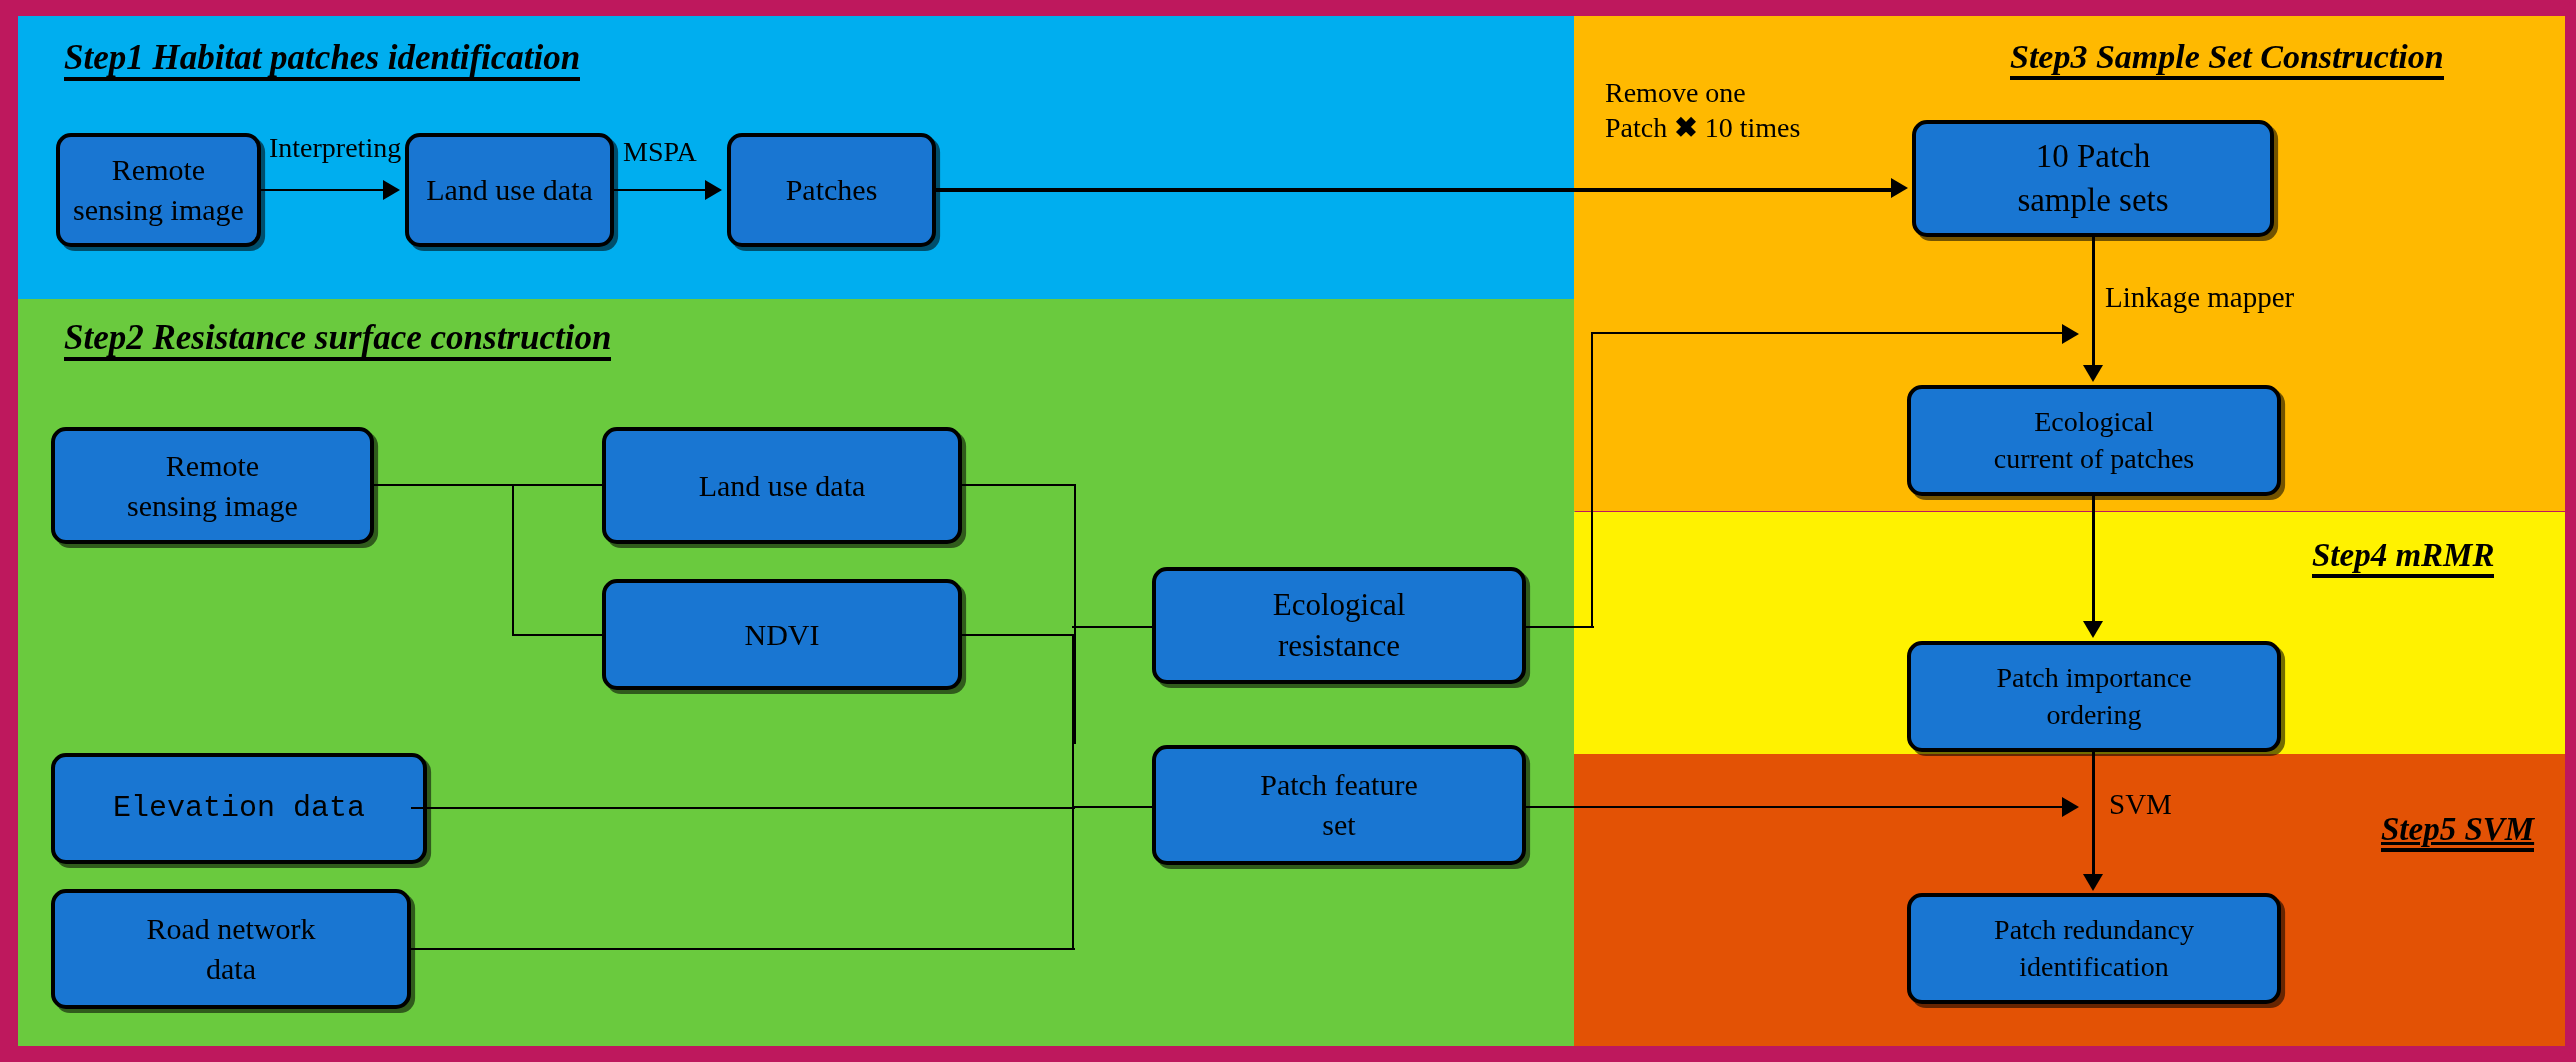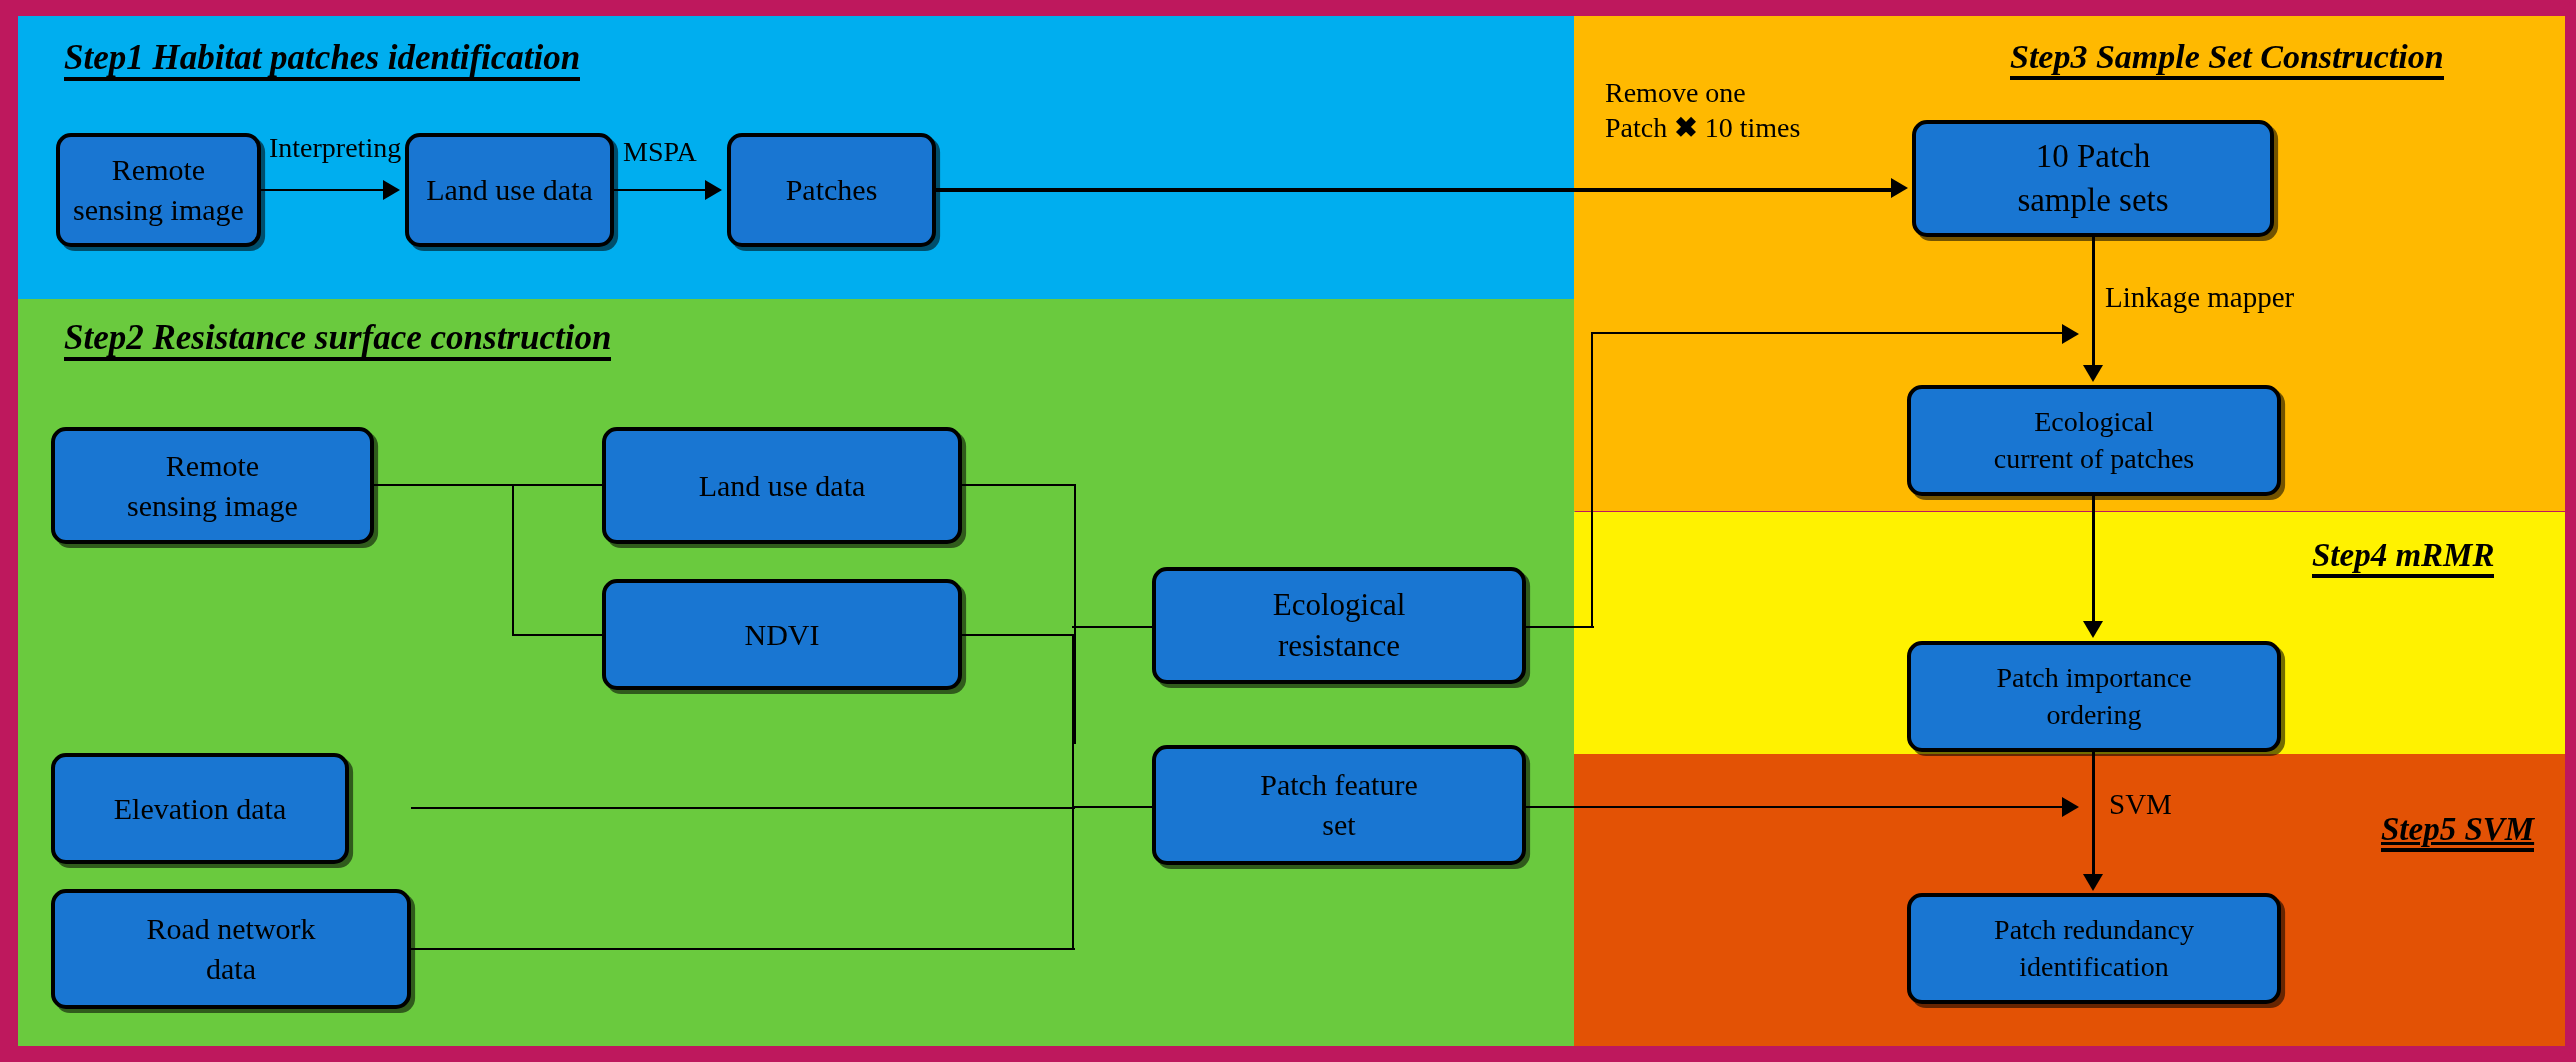--- a/index.html
+++ b/index.html
@@ -152,21 +152,21 @@
       <span>Land use data</span>
     </div>
   </div>
 
   <div class="node" style="left:602px; top:579px; width:360px; height:111px; font-size:30px;">
     <div>
       <span>NDVI</span>
     </div>
   </div>
 
-  <div class="node" style="left:51px; top:753px; width:298px; height:111px; font-size:30px;">
+  <div class="node" style="left:51px; top:753px; width:376px; height:111px; font-size:30px;font-family:Liberation Mono, monospace;">
     <div>
       <span>Elevation data</span>
     </div>
   </div>
 
   <div class="node" style="left:51px; top:889px; width:360px; height:120px; font-size:30px;">
     <div>
       <span>Road network</span>
       <span>data</span>
     </div>

